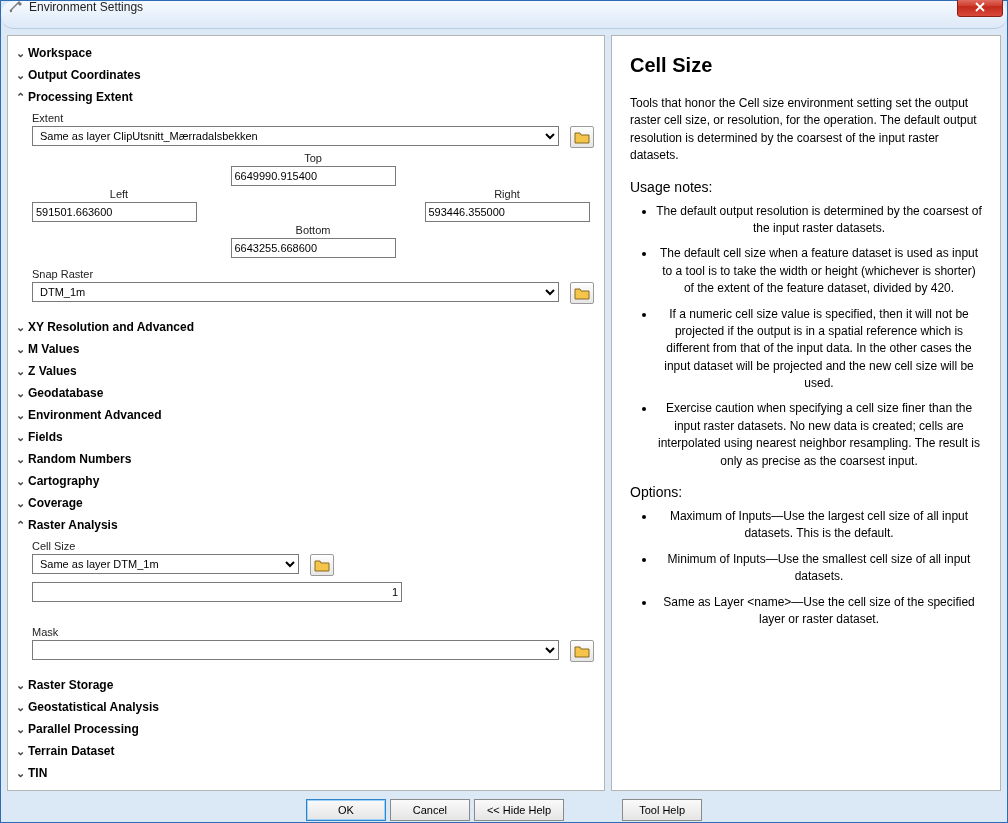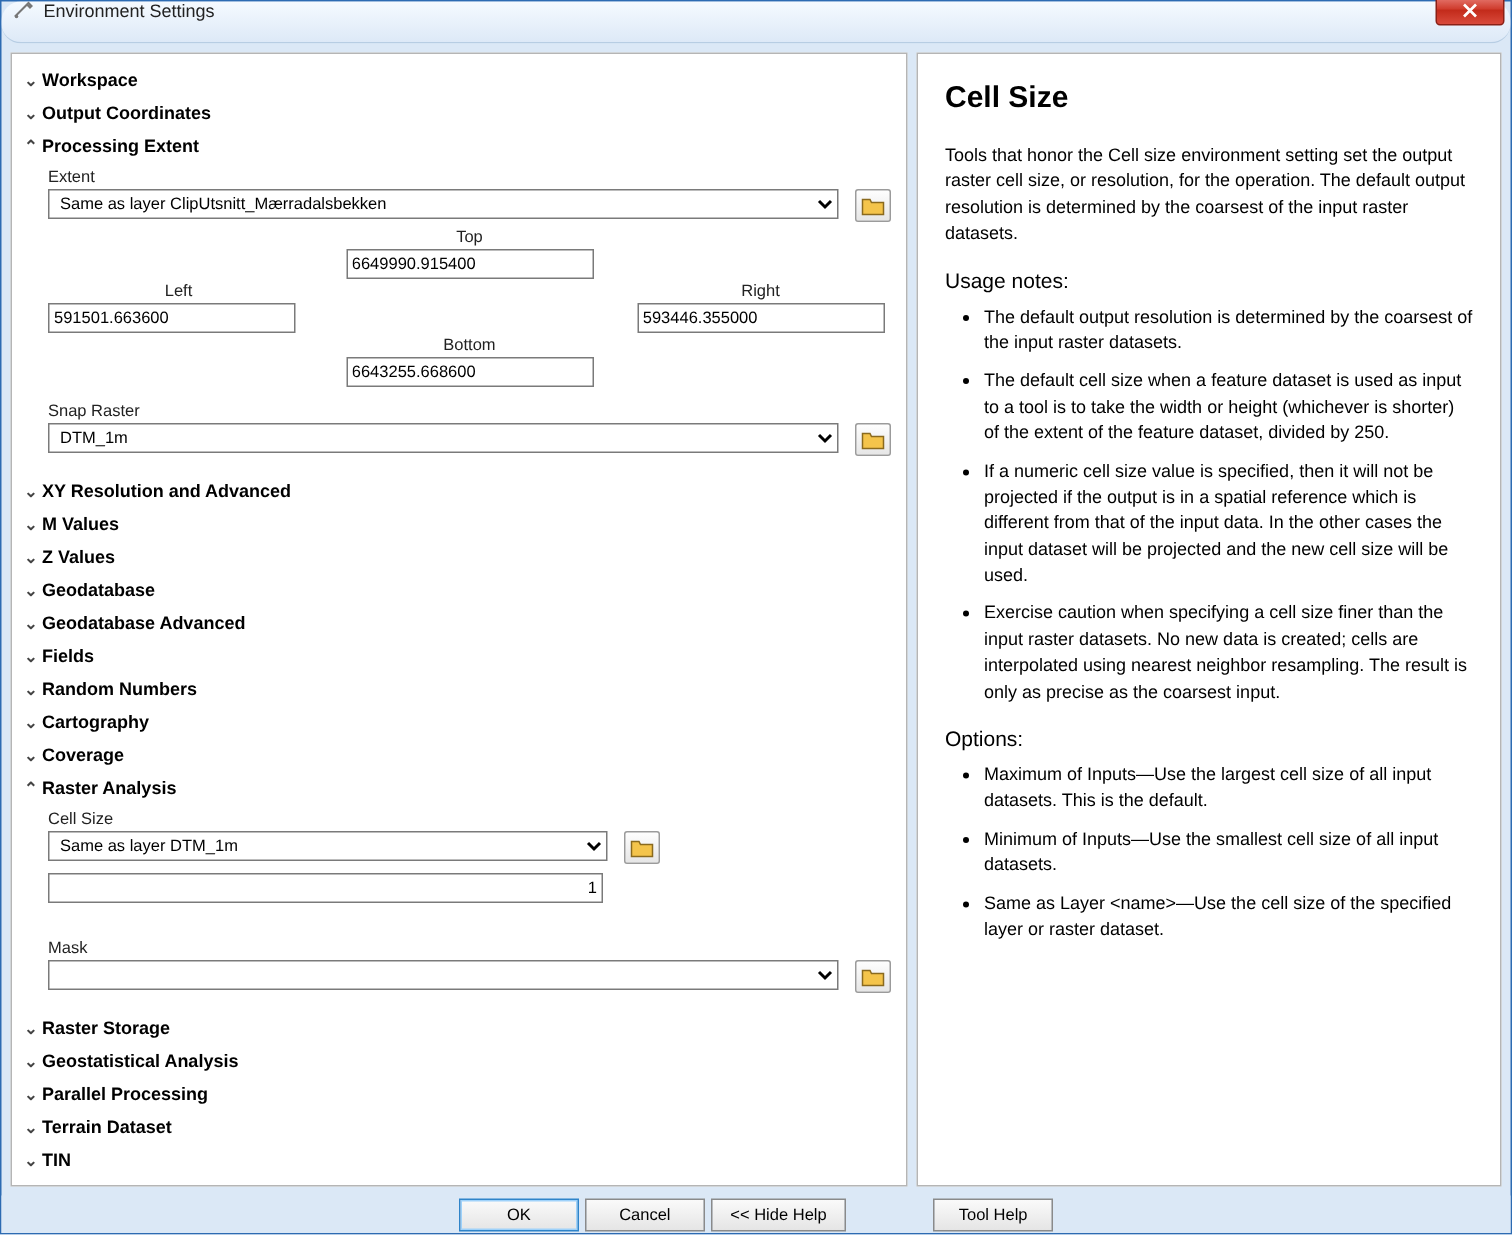--- a/index.html
+++ b/index.html
@@ -77,21 +77,21 @@
 .extent-col { text-align:center; }
 .extent-col .lbl { text-align:center;}
 .extent-col input { width:165px; padding-right:4px;}
 .cell-input { width:370px; text-align:right; padding-right:4px; margin-top:4px;}
 .cell-combo { width:340px; }
 .mask-combo { flex:1; }
 .h1 { font-size:20px; font-weight:bold; margin:4px 0 18px 0;}
 .p  { font-size:12px; line-height:1.45; margin-bottom:14px; }
 .sub{ font-size:14px; margin:6px 0 8px 0;}
 ul.notes { margin:0 0 14px 26px; padding:0; }
-ul.notes li { font-size:12px; line-height:1.45; margin-bottom:8px; }
+ul.notes li { font-size:12px; line-height:1.45; margin-bottom:8px;text-align:center; }
 .footer {
   height:40px; display:flex; align-items:center; justify-content:center;
   gap:4px; background:#dbe8f6;
 }
 .btn {
   min-width:80px; height:22px; font-size:11px;
   border:1px solid #8a8a8a; border-radius:0;
   background:linear-gradient(#fafafa,#e5e5e5);
   padding:0 12px;
 }
@@ -198,21 +198,21 @@
         <div class="section-row">
             <span class="chev">⌄</span>
             <span>Z Values</span>
           </div>
         <div class="section-row">
             <span class="chev">⌄</span>
             <span>Geodatabase</span>
           </div>
         <div class="section-row">
             <span class="chev">⌄</span>
-            <span>Geodatabase Advanced</span>
+            <span>Environment Advanced</span>
           </div>
         <div class="section-row">
             <span class="chev">⌄</span>
             <span>Fields</span>
           </div>
         <div class="section-row">
             <span class="chev">⌄</span>
             <span>Random Numbers</span>
           </div>
         <div class="section-row">
@@ -223,21 +223,21 @@
             <span class="chev">⌄</span>
             <span>Coverage</span>
           </div>
 
         <div class="section-row">
             <span class="chev">⌃</span>
             <span>Raster Analysis</span>
           </div>
         <div class="section-body">
           <span class="lbl">Cell Size</span>
-          <div class="dropdown" style="width:408px">
+          <div class="dropdown" style="width:302px">
             <select class="combo cell-combo">
               <option>Same as layer DTM_1m</option>
             </select>
             <div class="folder-btn">
               <svg width="16" height="14" viewBox="0 0 16 14">
                   <path d="M1 3h5l1 2h8v8H1z" fill="#f4c44b" stroke="#8a6a1e"></path>
                 </svg>
             </div>
           </div>
           <input class="txt cell-input" value="1" style="">
@@ -278,21 +278,21 @@
 
       </div>
     </div>
 
     <div class="panel right-panel">
       <div class="h1">Cell Size</div>
       <div class="p">Tools that honor the Cell size environment setting set the output raster cell size, or resolution, for the operation. The default output resolution is determined by the coarsest of the input raster datasets.</div>
       <div class="sub">Usage notes:</div>
       <ul class="notes">
         <li>The default output resolution is determined by the coarsest of the input raster datasets.</li>
-        <li>The default cell size when a feature dataset is used as input to a tool is to take the width or height (whichever is shorter) of the extent of the feature dataset, divided by 250.</li>
+        <li>The default cell size when a feature dataset is used as input to a tool is to take the width or height (whichever is shorter) of the extent of the feature dataset, divided by 420.</li>
         <li>If a numeric cell size value is specified, then it will not be projected if the output is in a spatial reference which is different from that of the input data. In the other cases the input dataset will be projected and the new cell size will be used.</li>
         <li>Exercise caution when specifying a cell size finer than the input raster datasets. No new data is created; cells are interpolated using nearest neighbor resampling. The result is only as precise as the coarsest input.</li>
       </ul>
       <div class="sub">Options:</div>
       <ul class="notes">
         <li>Maximum of Inputs—Use the largest cell size of all input datasets. This is the default.</li>
         <li>Minimum of Inputs—Use the smallest cell size of all input datasets.</li>
         <li>Same as Layer &lt;name&gt;—Use the cell size of the specified layer or raster dataset.</li>
       </ul>
     </div>

